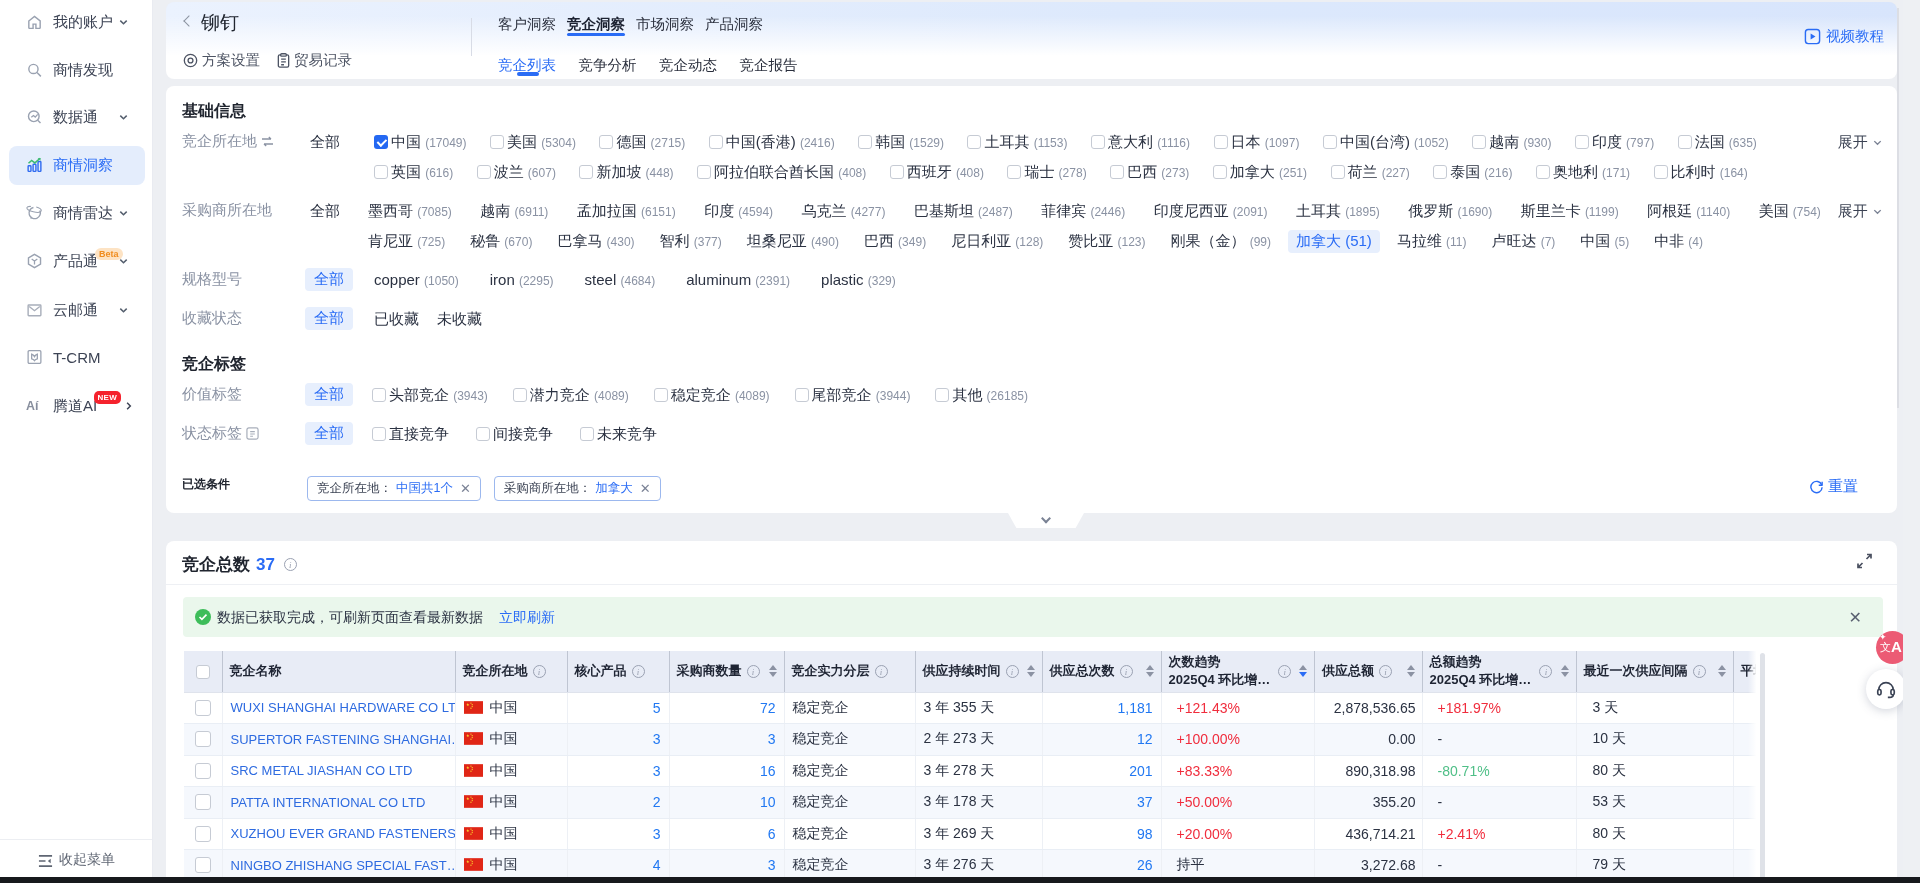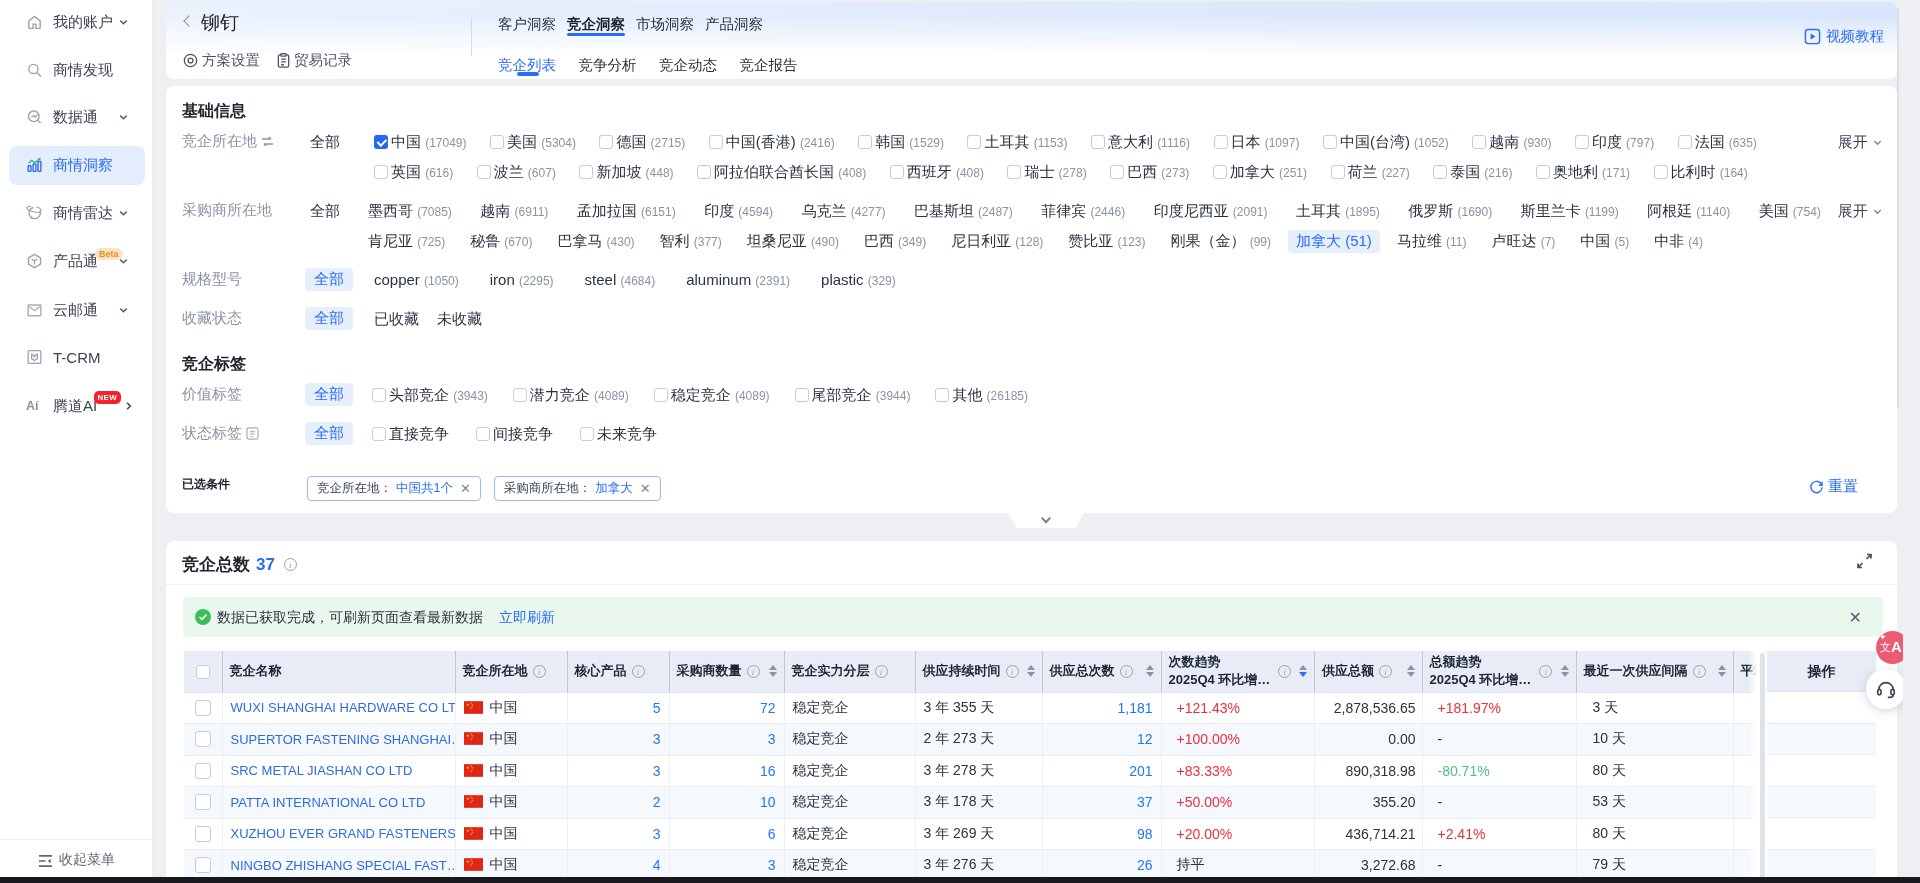--- a/index.html
+++ b/index.html
@@ -602,29 +602,20 @@
             <td style="padding-left:16px;">79 天</td>
             <td></td>
       </tr>
     </tbody>
       </table>
   </div>
   <div class="abs" style="left:1582px;top:110px;width:10px;height:232px;background:linear-gradient(to right,rgba(255,255,255,0),#fff 85%);"></div>
   <div id="vsb">
       <div class="thumb"></div>
     </div>
-  <div id="opcol">
-    <div class="h">操作</div>
-    <div class="c"></div>
-      <div class="c alt"></div>
-      <div class="c"></div>
-      <div class="c alt"></div>
-      <div class="c"></div>
-      <div class="c alt"></div>
-  </div>
 </div>
 <div class="fab1">
   <span style="position:absolute;left:4px;top:9px;color:#fff;font-size:11px;">文</span>
   <span style="position:absolute;left:15px;top:7px;color:#fff;font-size:15px;font-weight:bold;">A</span>
   <span style="position:absolute;left:3px;top:1px;color:#fff;font-size:9px;">✦</span>
 </div>
 <div class="fab2">
   <svg style="position:absolute;left:9px;top:9px;" width="22" height="22" viewBox="0 0 24 24" fill="none" stroke="#3a4254" stroke-width="1.8">
       <path d="M4 13a8 8 0 0 1 16 0"></path>
       <rect x="3" y="12.5" width="3.6" height="6" rx="1.8"></rect>

